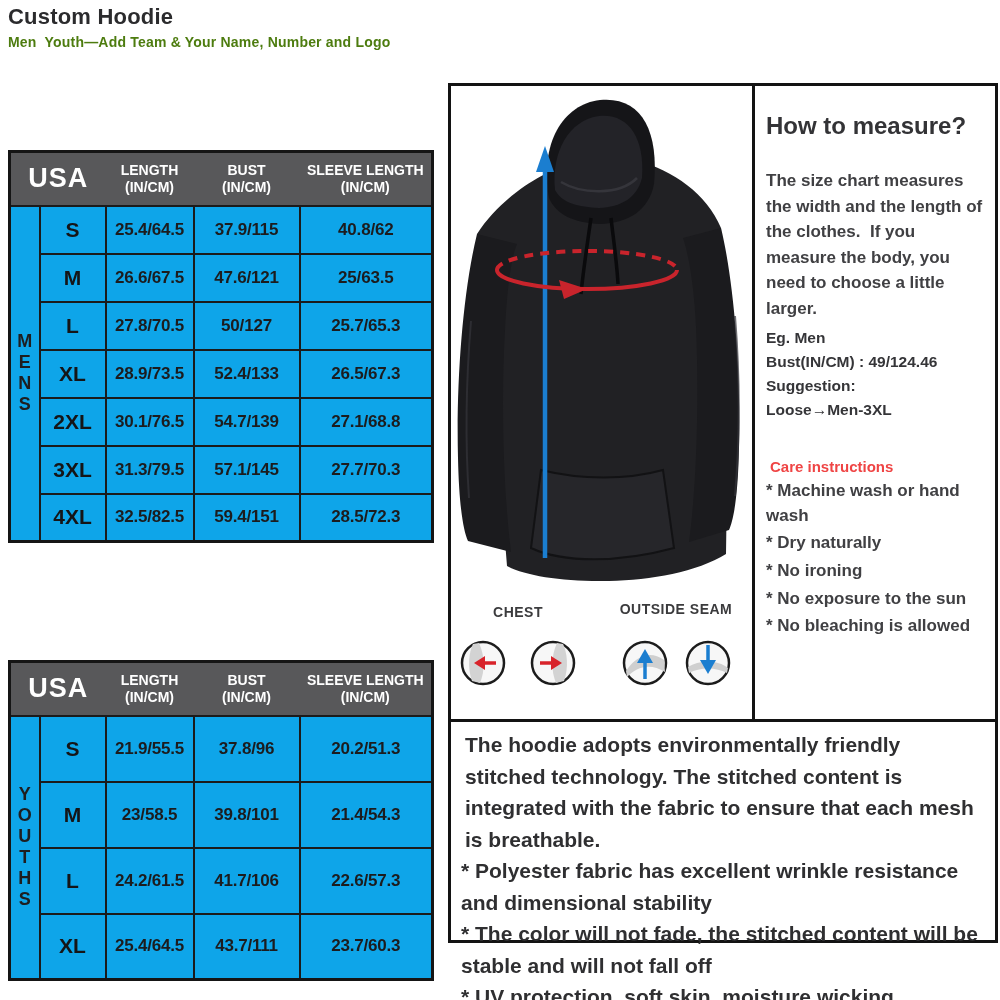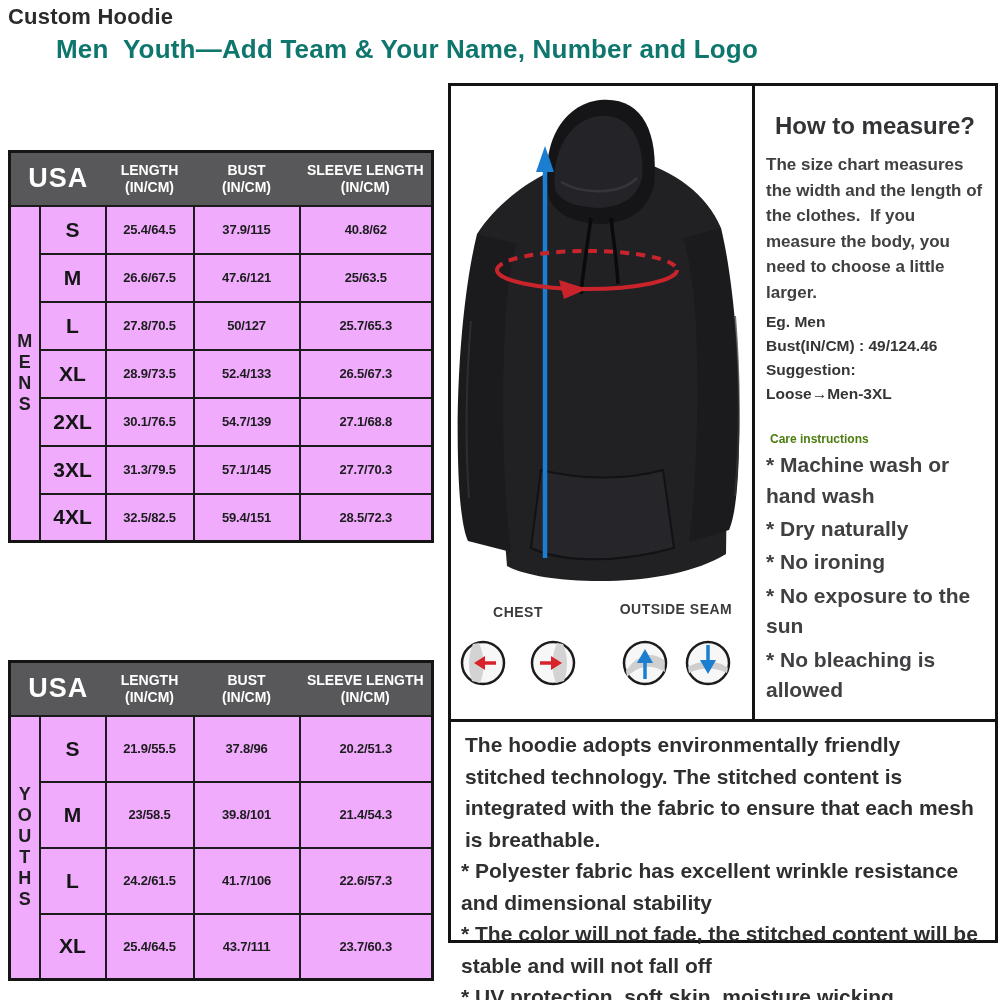--- a/index.html
+++ b/index.html
@@ -2,59 +2,59 @@
 <html><head>
 <meta charset="utf-8">
 <style>
   html,body { margin:0; padding:0; background:#ffffff; }
   .canvas {
     position:relative; width:1000px; height:1000px; background:#fff;
     font-family:"Liberation Sans", sans-serif; color:#2e2e30; overflow:hidden;text-decoration:underline;
   }
   
   .page-title   { position:absolute; left:8px; top:4px;  font-size:22px; font-weight:700; color:#2b2b2d; letter-spacing:.2px; }
-  .page-subtitle{ position:absolute; left:8px; top:34px; font-size:26px; font-weight:700; color:#0f766e; white-space:pre-wrap; letter-spacing:.2px;margin-left:48px; }
+  .page-subtitle{ position:absolute; left:8px; top:34px; font-size:14px; font-weight:700; color:#4d7c0f; white-space:pre-wrap; letter-spacing:.2px; }
 
   
   .size-table { position:absolute; left:8px; border-collapse:collapse; table-layout:fixed;
-                width:426px; background:#f0abfc; border:3px solid #151515; }
+                width:426px; background:#0ea5e9; border:3px solid #151515; }
   .size-table.mens   { top:150px; }
   .size-table.youths { top:660px; }
   .size-table col.c0 { width:30px; } .size-table col.c1 { width:66px; }
   .size-table col.c2 { width:88px; } .size-table col.c3 { width:106px; }
   .size-table thead tr { height:54px; }
   .size-table.mens  tbody tr { height:48px; }
   .size-table.youths tbody tr { height:66px; }
   .size-table th { background:#58585a; color:#fff; border:0; text-align:center; vertical-align:middle; padding:0; }
   .size-table th .hmain { font-size:14px; font-weight:700; line-height:1.2; }
   .size-table th .unit  { font-size:14px; font-weight:700; line-height:1.2; }
   .size-table th.usa { font-size:27px; font-weight:700; letter-spacing:1px; }
   .size-table td { border:2px solid #1b1b1b; text-align:center; vertical-align:middle; padding:0; }
   .size-table td.group { border-top:2px solid #1b1b1b; }
   .vlabel { writing-mode:vertical-lr; text-orientation:upright; margin:0 auto;
             font-size:18px; font-weight:700; letter-spacing:1px; color:#1e1e20; line-height:1; }
   .size-table td.size { font-size:21px; font-weight:700; color:#151517; }
-  .size-table td.val  { font-size:13px; font-weight:700; color:#1c1c1e; letter-spacing:-0.2px; }
+  .size-table td.val  { font-size:17px; font-weight:700; color:#1c1c1e; letter-spacing:-0.2px; }
 
   
   .panel { position:absolute; box-sizing:border-box; border:3px solid #131313; background:#fff; }
   .panel-middle { left:448px; top:83px;  width:307px; height:639px; }
   .panel-right  { left:752px; top:83px;  width:246px; height:639px; }
   .panel-bottom { left:448px; top:719px; width:550px; height:224px; }
 
   .panel-middle svg { position:absolute; left:0; top:0; }
   .mlabel { font:700 14px "Liberation Sans", sans-serif; fill:#3b3b3d; letter-spacing:.5px; }
 
   
   .panel-right .inner { padding:10px 11px; }
-  .htm-heading { text-align:center; font-size:24px; font-weight:700; color:#333336; margin:16px 0 12px; }
+  .htm-heading { font-size:24px; font-weight:700; color:#333336; margin:16px 0 28px; }
   .htm-body    { font-size:17px; font-weight:700; color:#404043; line-height:1.5; white-space:pre-wrap; }
   .example     { margin-top:5px; font-size:15.5px; font-weight:700; color:#353538; line-height:1.55; }
-  .care-heading{ margin-top:26px; font-size:12px; font-weight:700; color:#4d7c0f; padding-left:4px; }
-  .care-list   { margin-top:4px; font-size:21px; font-weight:700; color:#404043; line-height:1.45; }
+  .care-heading{ margin-top:36px; font-size:15px; font-weight:700; color:#ef4444; padding-left:4px; }
+  .care-list   { margin-top:4px; font-size:17px; font-weight:700; color:#404043; line-height:1.45; }
   .care-list div { margin-top:3px; }
 
   
   .panel-bottom .inner { padding:7px 10px; font-size:21px; font-weight:700; color:#2f2f31; line-height:1.5; }
   .panel-bottom .lead { padding-left:4px; }
 </style>
 </head>
 <body>
 
 <div class="canvas">

